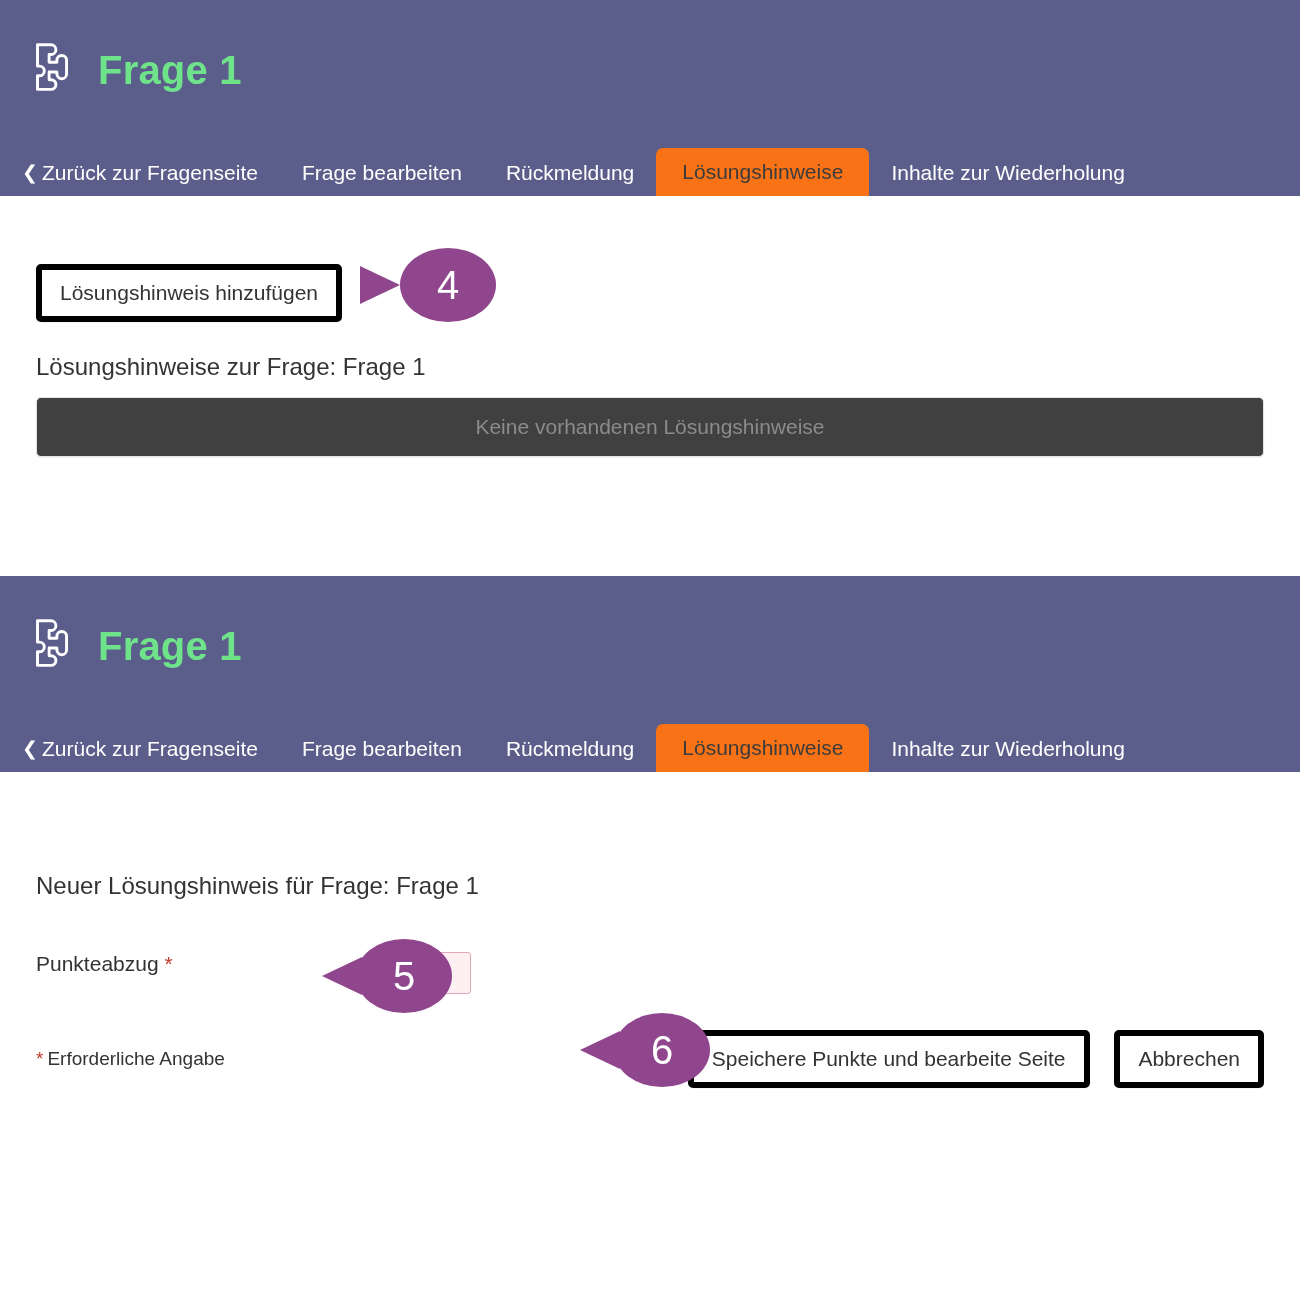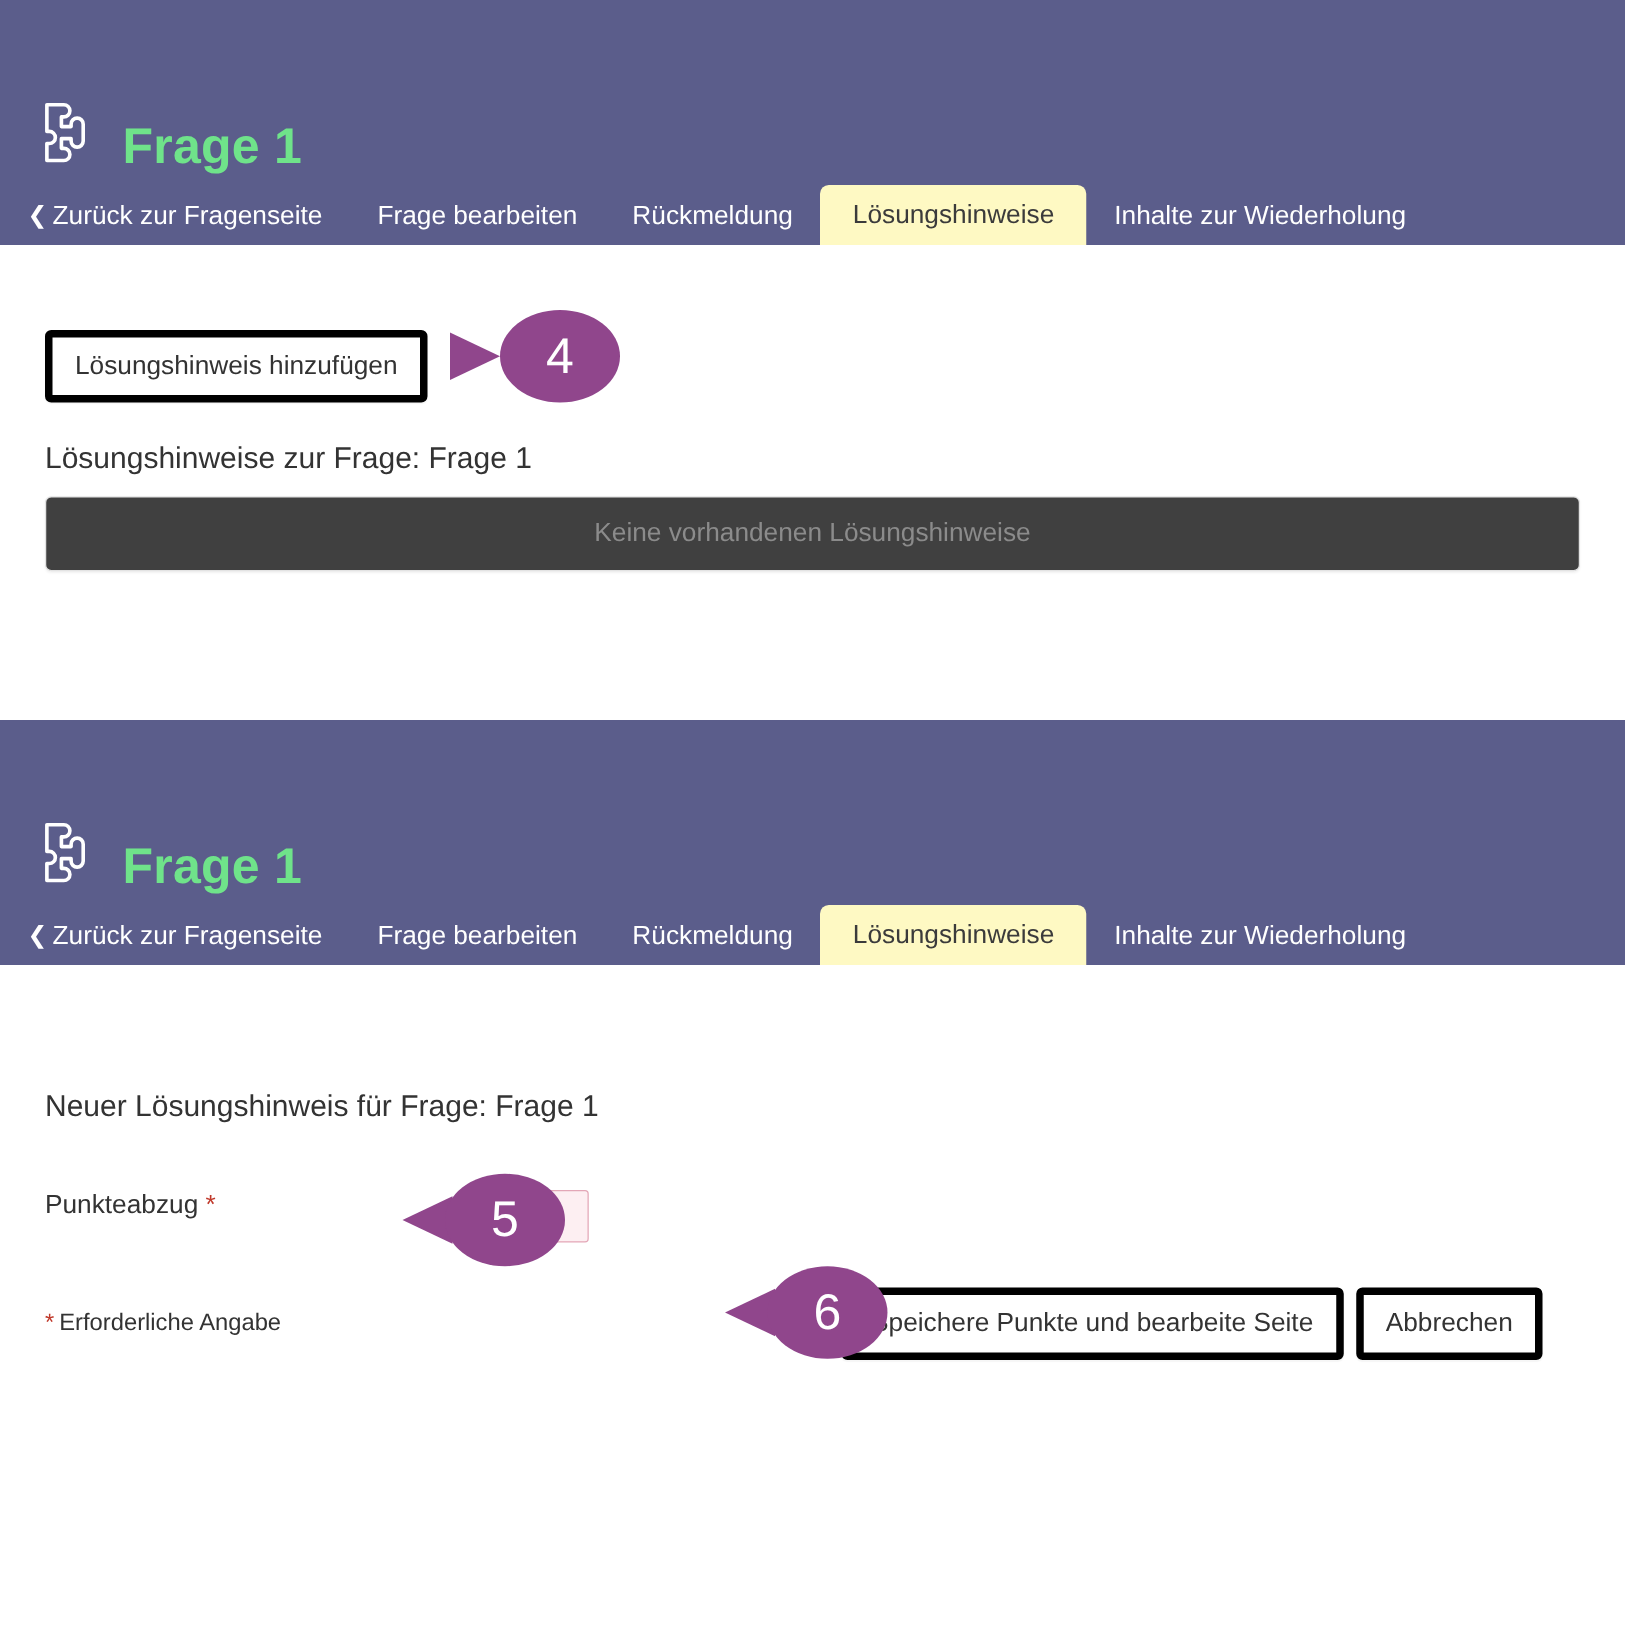--- a/index.html
+++ b/index.html
@@ -24,21 +24,21 @@
   }
 
   
   .appbar {
     background: #5b5d8b;
     position: relative;
     height: 196px;
   }
   .appbar-top {
     display: flex;
-    align-items: flex-end;
+    align-items: center;
     height: 140px;
     padding-left: 22px;
     box-sizing: border-box;
   }
   .puzzle-icon {
     width: 62px;
     height: 62px;
     flex: 0 0 auto;
     margin-right: 14px;
   }
@@ -75,21 +75,21 @@
   }
   .tab.back .chev {
     position: absolute;
     left: 22px;
     top: 0;
     line-height: 46px;
     font-size: 19px;
     color: #ffffff;
   }
   .tab.active {
-    background: #fef9c3;
+    background: #f97316;
     color: #3b3b3b;
     border-radius: 7px 7px 0 0;
     font-weight: normal;
     padding: 0 26px;
     height: 48px;
     line-height: 48px;
   }
 
   
   .content {
@@ -255,21 +255,21 @@
     <div style="display:flex; align-items:flex-start;">
       <div class="form-label">
         <span>Punkteabzug</span>
         <span class="req-star">*</span>
       </div>
       <div style="width:230px;"></div>
       <input class="num-input" type="text" value="" style="">
     </div>
 
     <div style="height:36px;"></div>
-    <div style="display:flex; align-items:center;">
+    <div style="display:flex; align-items:center;justify-content:space-between;">
       <div class="required-note">
         <span class="req-star">*</span><span>Erforderliche Angabe</span>
       </div>
       <div style="width:448px;"></div>
       <button class="btn">Speichere Punkte und bearbeite Seite</button>
       <div style="width:10px;"></div>
       <button class="btn">Abbrechen</button>
     </div>
   </div>
 

